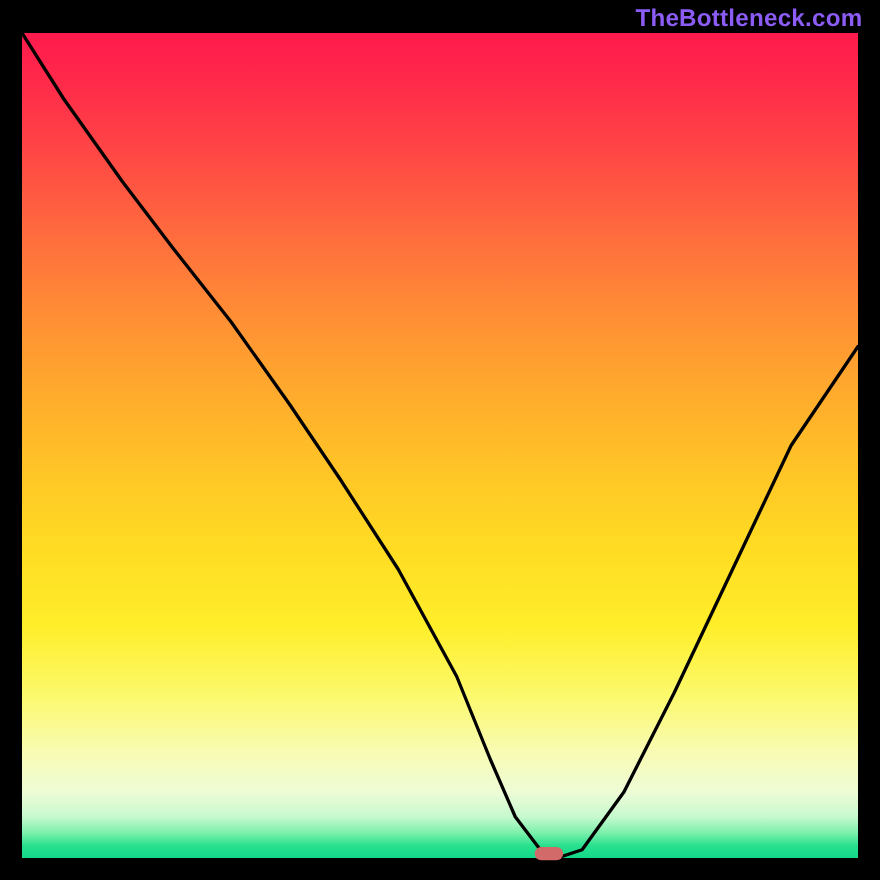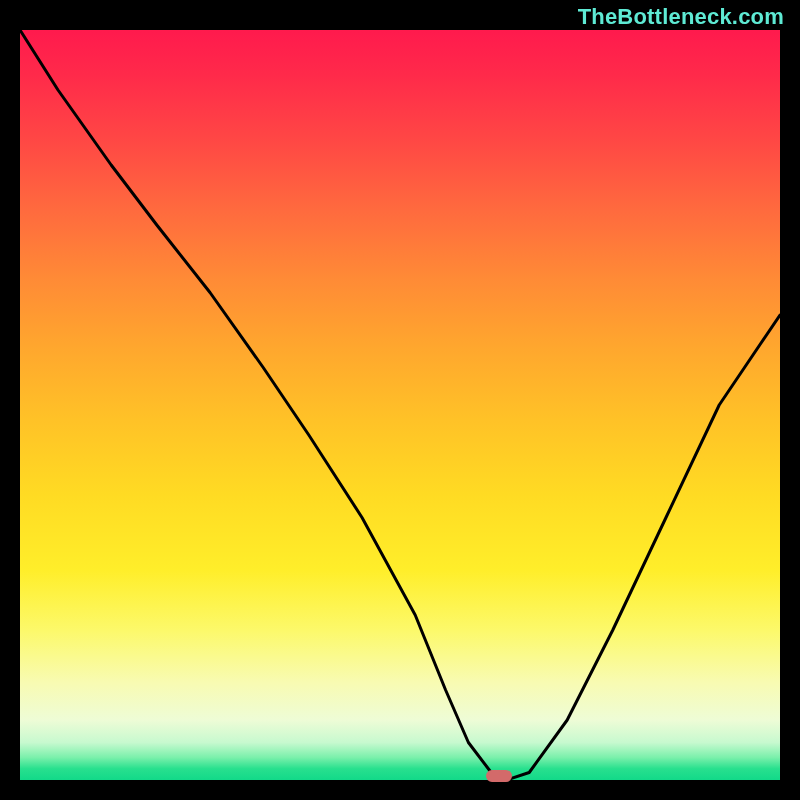--- a/index.html
+++ b/index.html
@@ -43,21 +43,21 @@
       #12d989 100%
     );
   }
   .watermark {
     position: absolute;
     top: 4px;
     right: 16px;
     font-family: Arial, Helvetica, sans-serif;
     font-size: 22px;
     font-weight: 600;
-    color: #5eead4;
+    color: #8b5cf6;
     letter-spacing: 0.2px;
   }
   .curve {
     position: absolute;
     left: 0;
     top: 0;
     width: 760px;
     height: 750px;
   }
   .marker {

